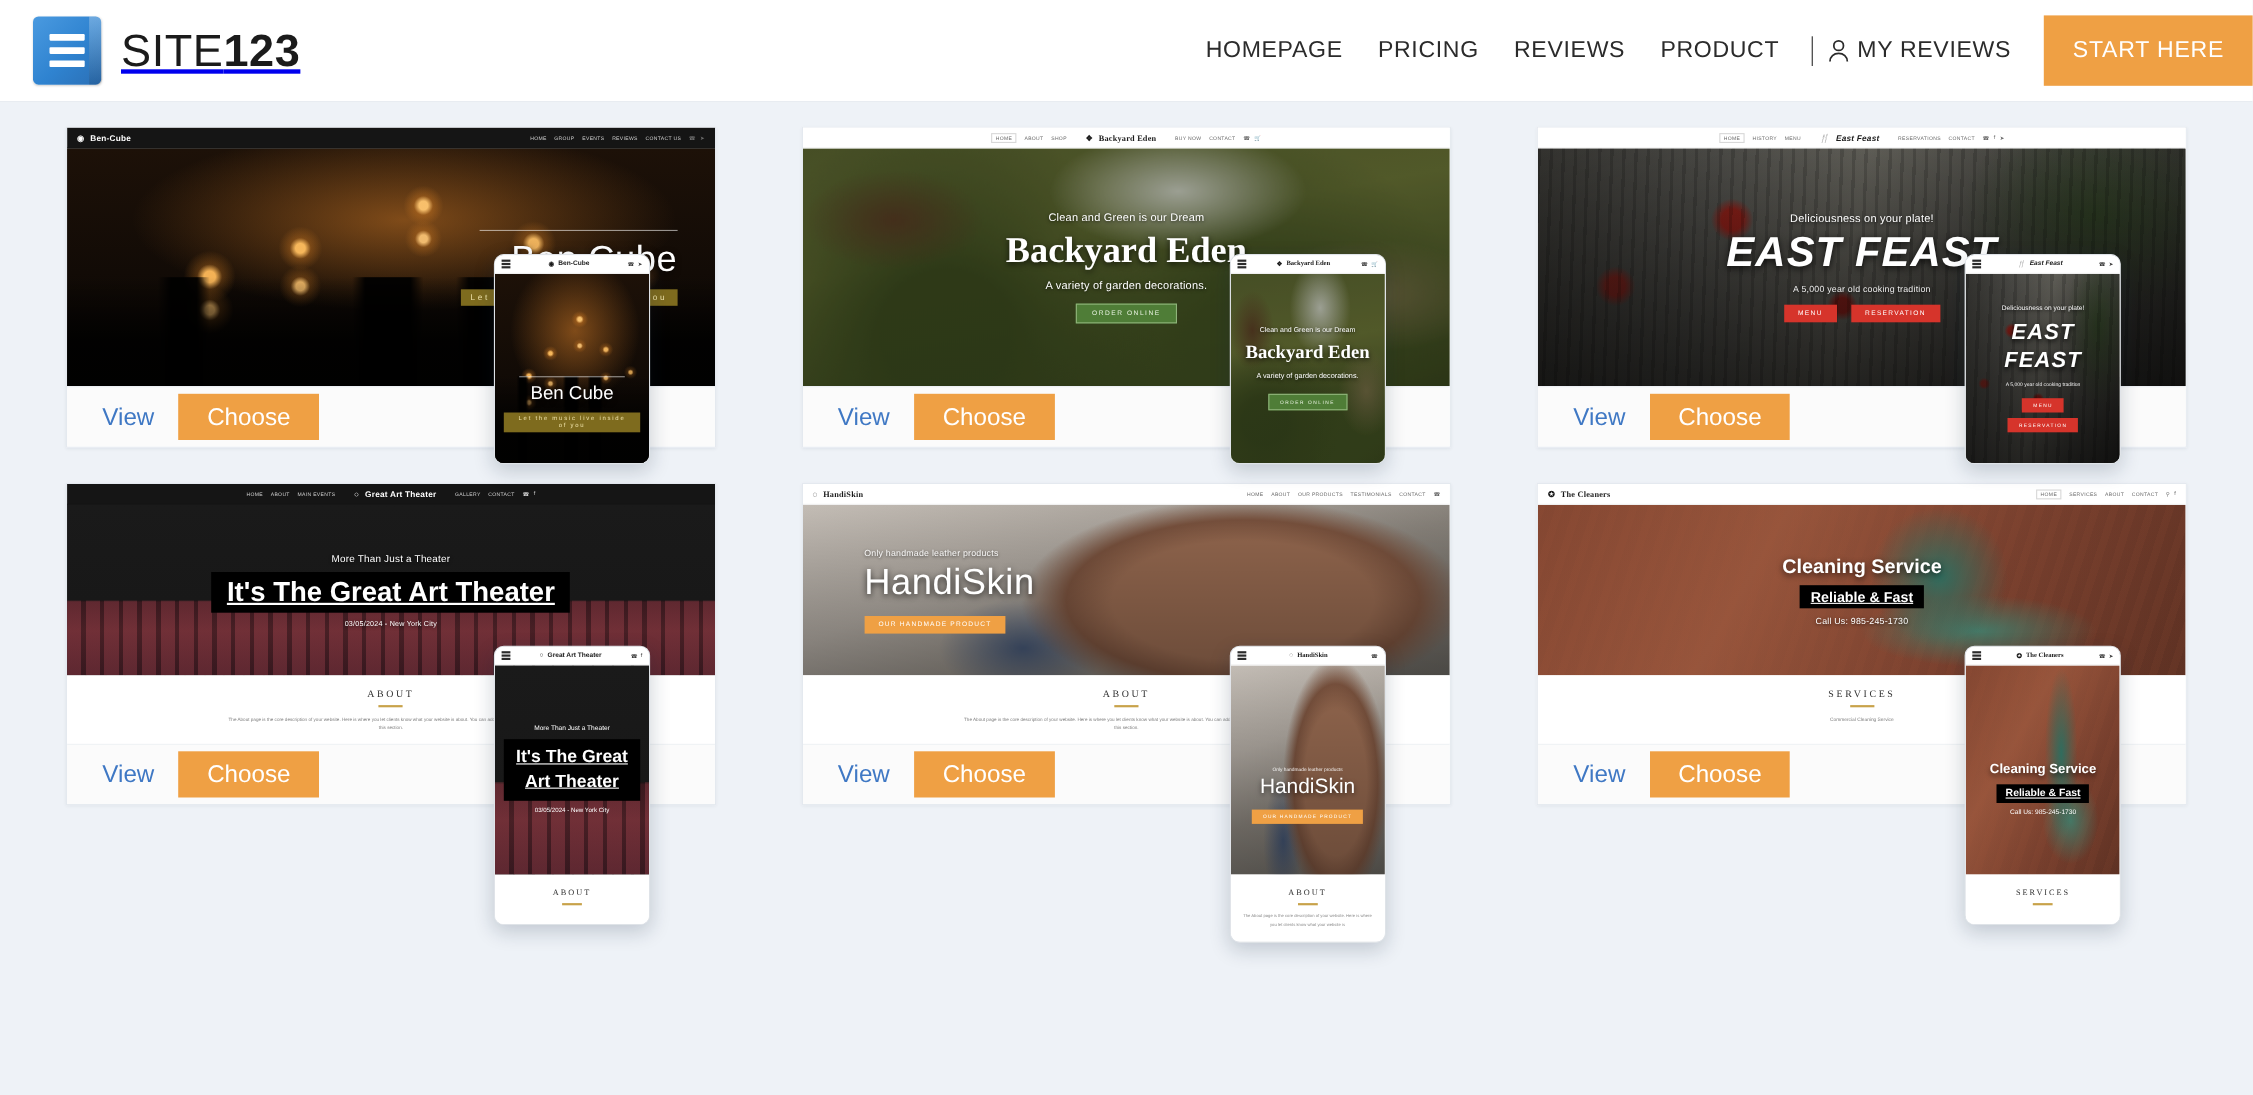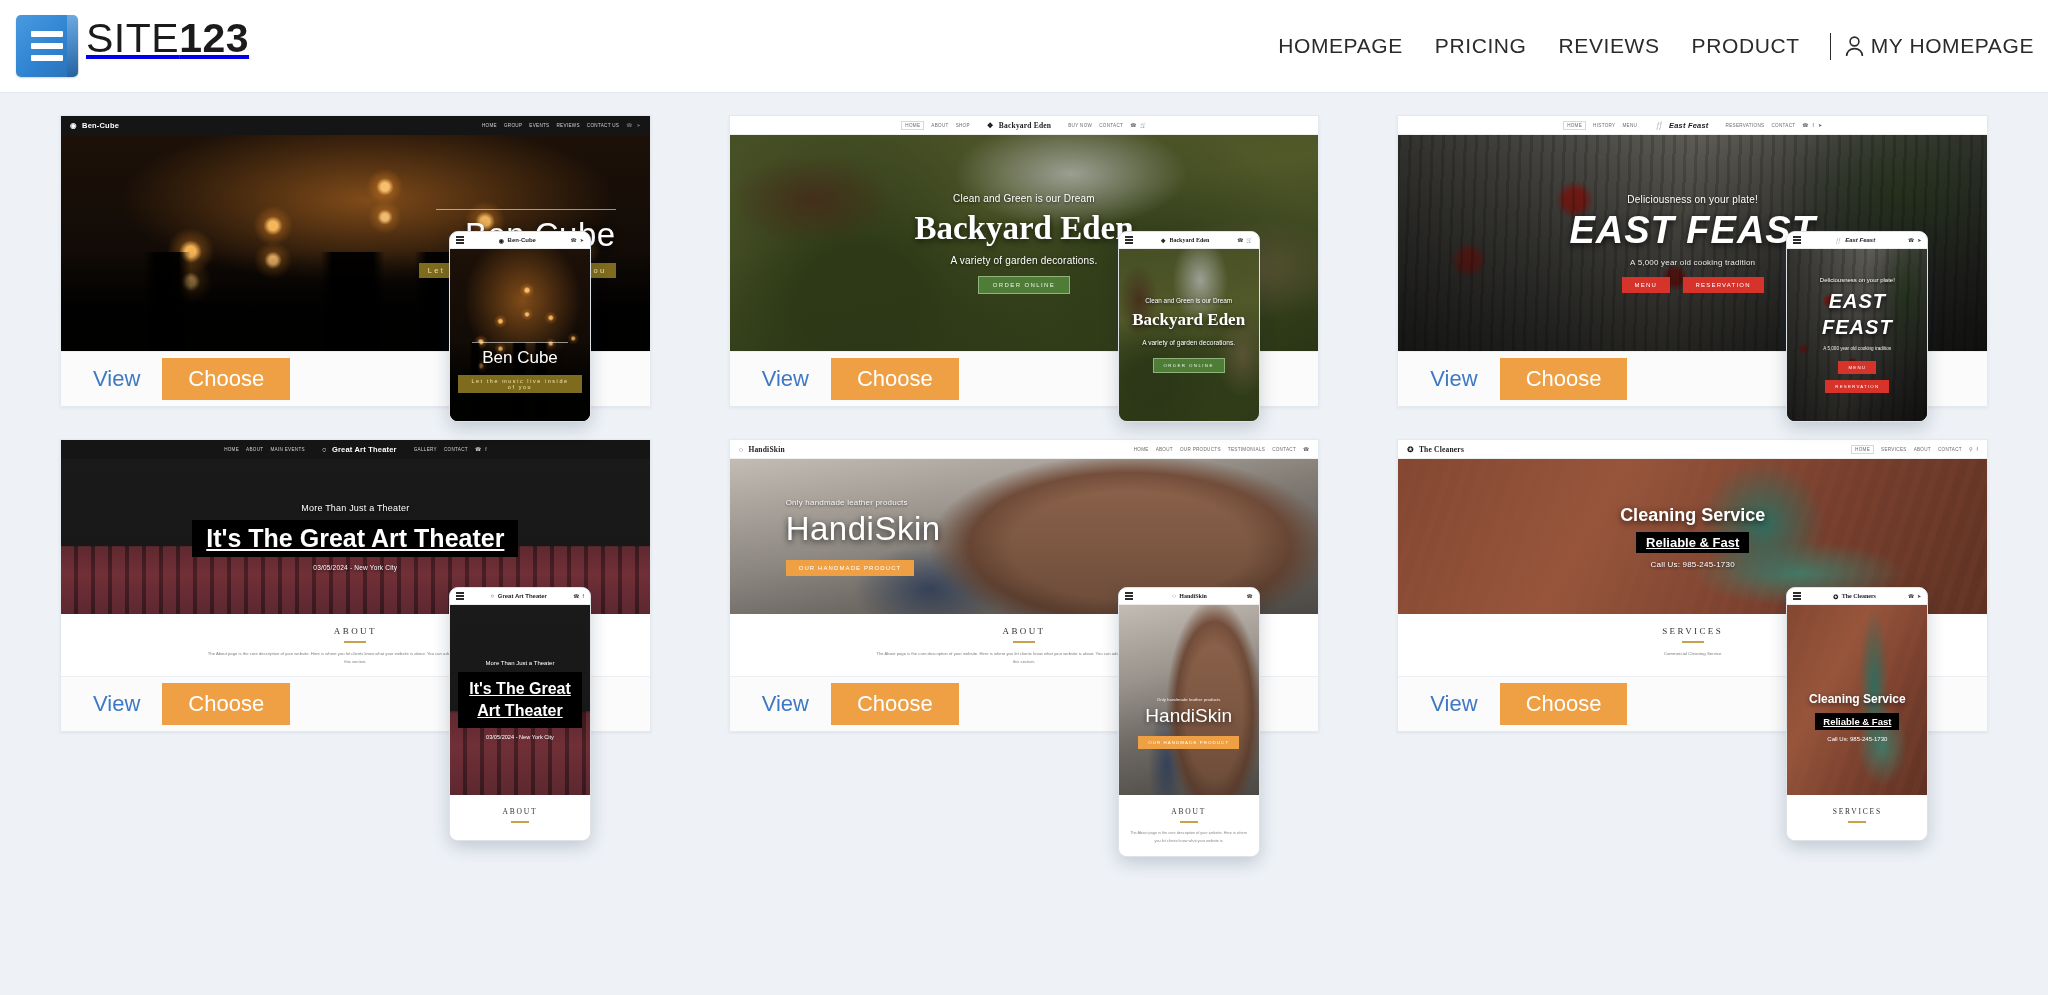--- a/index.html
+++ b/index.html
@@ -12,21 +12,21 @@
   }
 
   
   .site-header {
     height: 93px; background: #ffffff;
     display: flex; align-items: center;
     padding: 0 0 0 16px;
     border-bottom: 1px solid #e3e8ee;
     position: relative; z-index: 60;
   }
-  .brand { display: flex; align-items: flex-start; gap: 8px; }
+  .brand { display: flex; align-items: center; gap: 18px; margin-left: 14px; }
   .brand-logo {
     width: 62px; height: 62px; border-radius: 5px;
     background: linear-gradient(135deg,#4a9ae0 0%,#2f83d0 55%,#2b6fb5 100%);
     position: relative; box-shadow: 0 1px 2px rgba(0,0,0,.18);
     display: flex; flex-direction: column; justify-content: center;
     align-items: center; gap: 6px;
   }
   .brand-logo i { display:block; width: 32px; height: 6px; background:#fff; border-radius:1px; }
   .brand-logo::after{
     content:""; position:absolute; right:-1px; top:0; width:12px; height:100%;
@@ -252,22 +252,23 @@
     <a class="nav-link" href="#">REVIEWS</a>
     <a class="nav-link" href="#">PRODUCT</a>
     <span class="nav-sep"></span>
     <a class="account nav-link" href="#" style="padding-left:0;">
       <span>
         <svg width="19" height="22" viewBox="0 0 19 22" fill="none" stroke="#2b2b2b" stroke-width="1.6">
           <circle cx="9.5" cy="6.5" r="4.4"></circle>
             <path d="M1.6 21c0-4.4 3.5-7.4 7.9-7.4s7.9 3 7.9 7.4"></path>
         </svg>
       </span>
-      <span>MY HOMEPAGE</span>
+      <span>MY REVIEWS</span>
     </a>
+    <a class="start-here" href="#">START HERE</a>
   </nav>
 </header>
 
 <main class="templates">
 
   <section class="tpl-card">
     <div class="desk">
       <div class="desk-bar dark">
         <div class="dk-left">
           <span class="dk-logo">◉&nbsp;<span>Ben-Cube</span></span>

